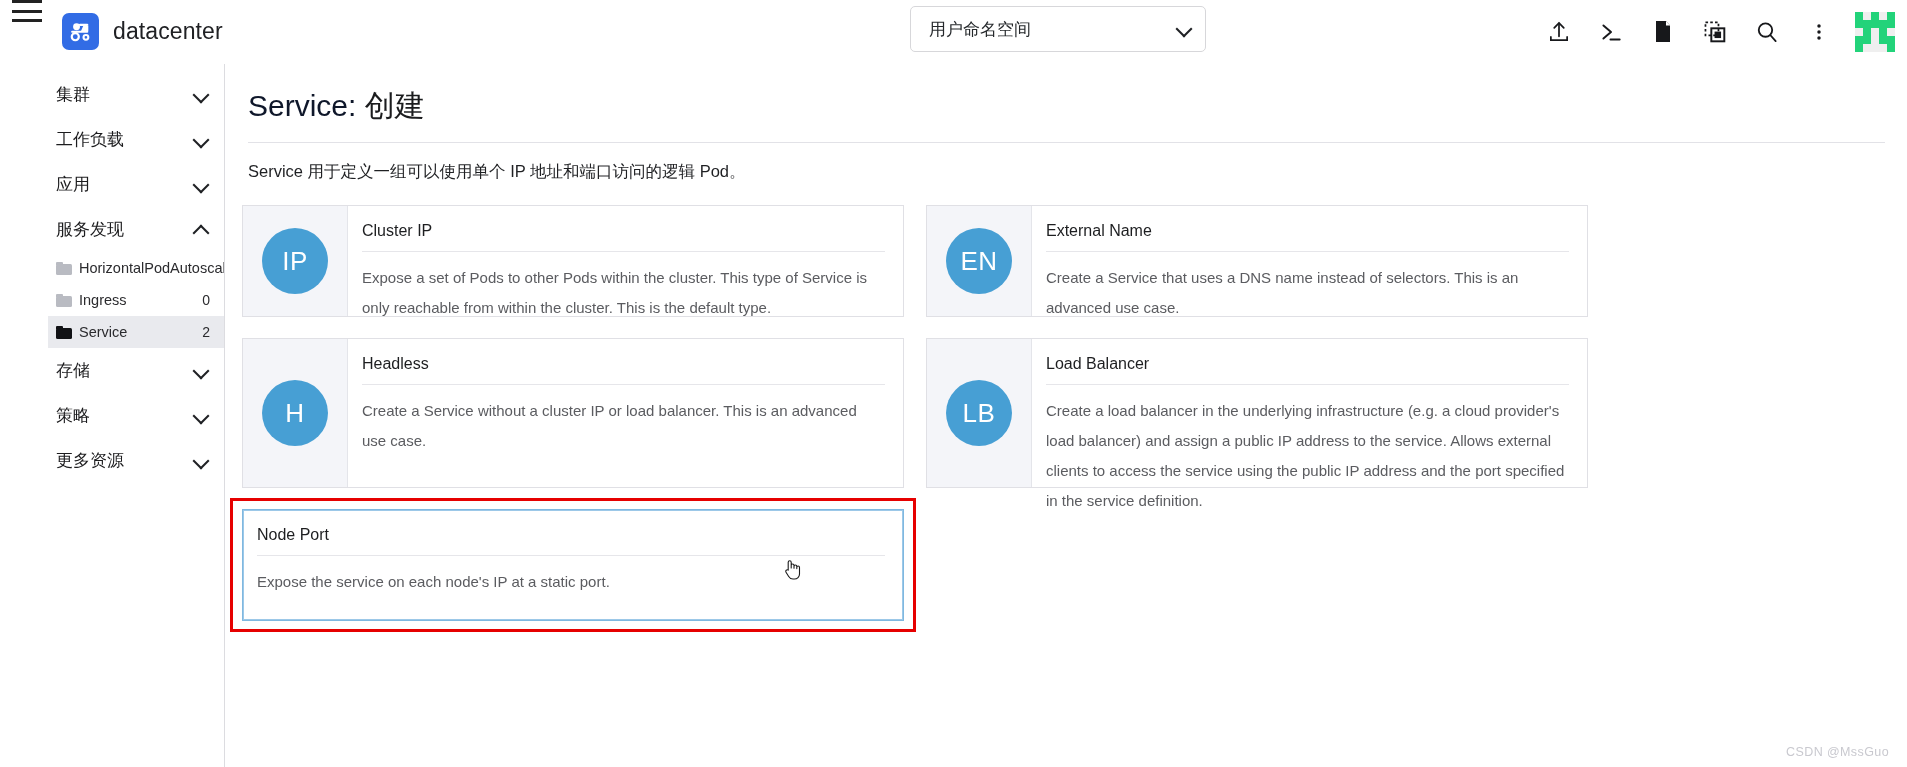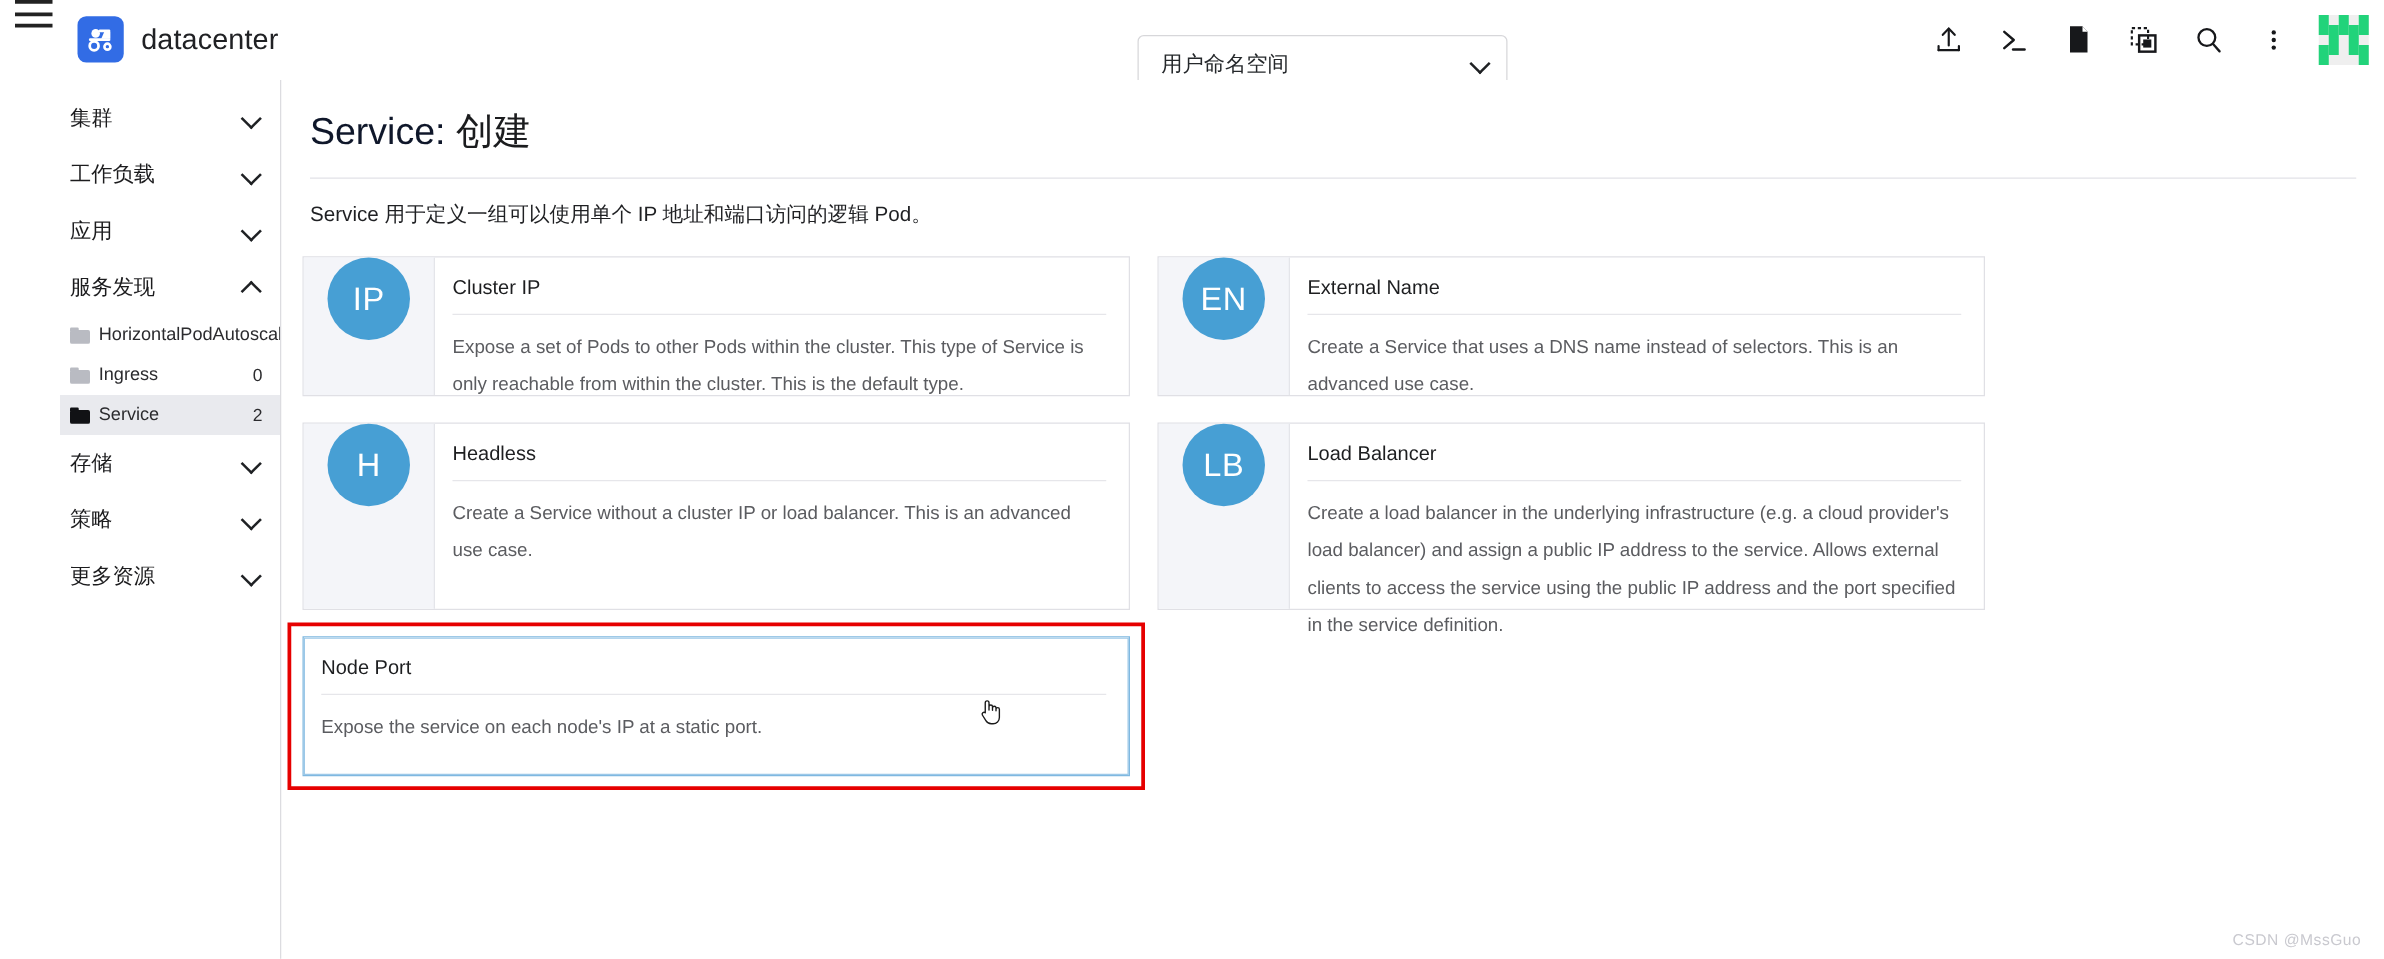--- a/index.html
+++ b/index.html
@@ -44,21 +44,21 @@
   .topbar-spacer { flex: 1 1 auto; }
 
   .ns-select {
     width: 296px; height: 46px;
     border: 1px solid #d7d7da;
     border-radius: 5px;
     background: #fff;
     display: flex; align-items: center;
     padding: 0 14px 0 18px;
     cursor: pointer;
-    position: absolute; left: 910px; top: 6px; margin-top: 22px;
+    position: absolute; left: 910px; top: 6px;
   }
   .ns-select-value { flex: 1 1 auto; font-size: 17px; color: #25282b; }
   .chev { width: 14px; height: 14px; position: relative; }
   .chev::before {
     content:""; position:absolute; left: 1px; top: 1px;
     width: 10px; height: 10px;
     border-right: 2px solid #1f2124; border-bottom: 2px solid #1f2124;
     transform: rotate(45deg);
   }
   .chev.up::before { transform: rotate(225deg); top: 4px; }
@@ -166,21 +166,21 @@
   .card {
     display: flex;
     background: #ffffff;
     border: 1px solid #e0e0e5;
     cursor: pointer;
   }
   .card-left {
     width: 105px; flex: 0 0 105px;
     background: #f4f5f9;
     border-right: 1px solid #e4e5ea;
-    display: flex; justify-content: center;
+    display: flex; align-items: center; justify-content: center;
   }
   .badge {
     width: 66px; height: 66px;
     border-radius: 50%;
     background: #479fd4;
     color: #fff;
     display: flex; align-items: center; justify-content: center;
     font-size: 26px; letter-spacing: .5px;
     font-weight: 400;
   }

